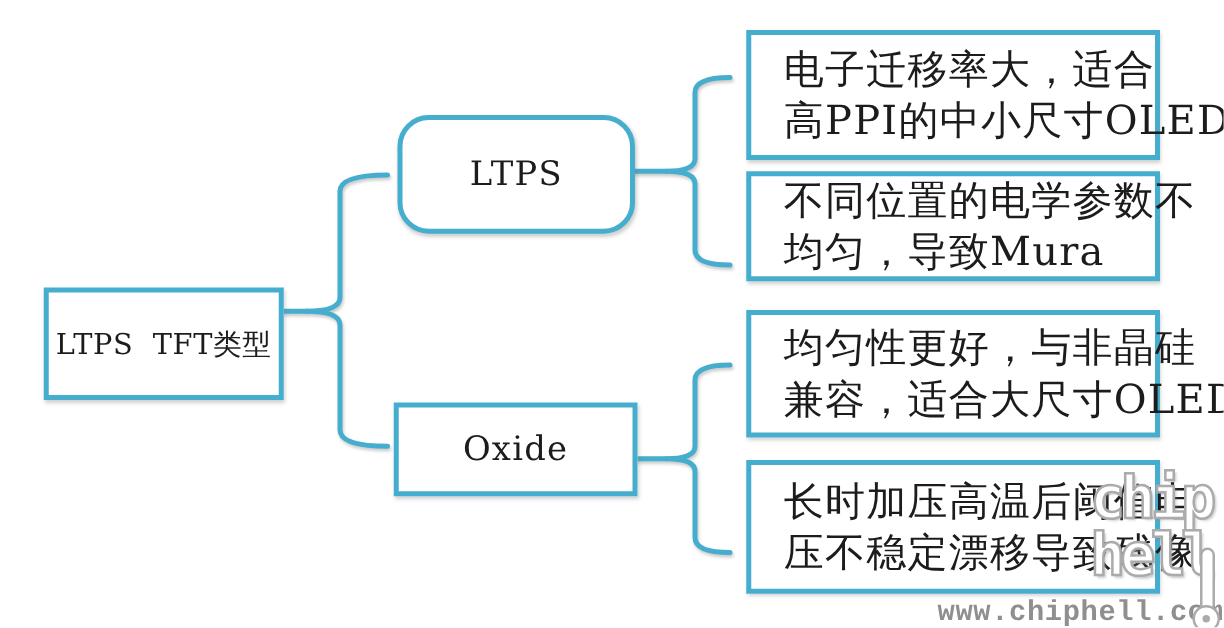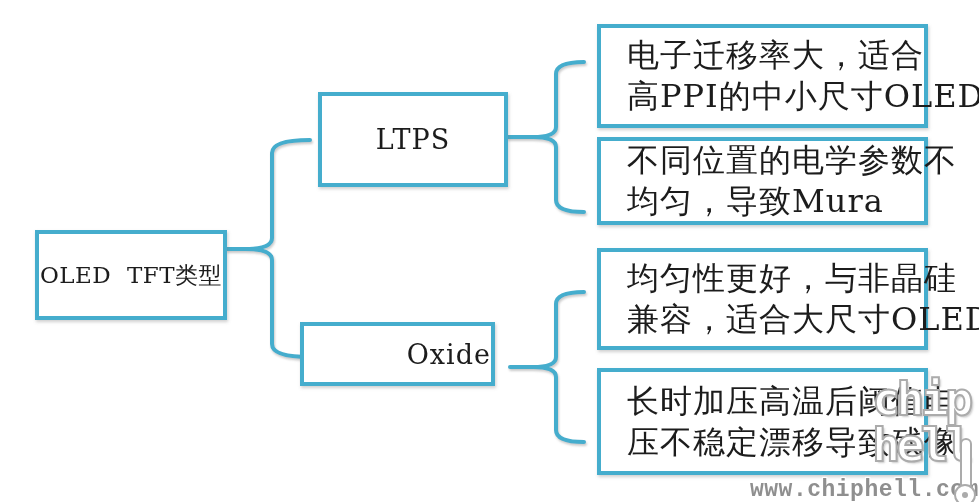--- a/index.html
+++ b/index.html
@@ -30,22 +30,22 @@
     box-sizing:border-box;
     border:4px solid var(--accent);
     background:#ffffff;
     box-shadow:1px 2px 3px rgba(120,120,120,0.35);
     display:flex;
     align-items:center;
   }
   .node-center{justify-content:center;text-align:center;}
   .node-root{left:35px;top:230px;width:192px;height:90px;font-size:23px;}
   .node-root .lbl{white-space:pre;letter-spacing:0.5px;}
-  .node-ltps{left:318px;top:92px;width:190px;height:95px;font-size:27px;letter-spacing:1px;}
-  .node-oxide{left:300px;top:322px;width:195px;height:64px;font-size:27px;letter-spacing:1px;justify-content:flex-end;}
+  .node-ltps{left:318px;top:92px;width:190px;height:95px;font-size:27px;letter-spacing:1px;border-radius:25px;}
+  .node-oxide{left:315px;top:322px;width:195px;height:75px;font-size:27px;letter-spacing:1px;}
   .leaf{
     left:597px;width:331px;
     flex-direction:column;
     justify-content:center;
     align-items:flex-start;
     padding:0 8px 0 26px;
     font-size:32px;
     line-height:41px;
     letter-spacing:1px;
   }
@@ -121,21 +121,21 @@
       <path d="M227,249 L246,249"></path>
       <path d="M310,140 Q272,140 272,153 L272,238 Q272,249 245,249 Q272,249 272,260 L272,344 Q272,357 310,357"></path>
       <path d="M508,137 L533,137"></path>
       <path d="M584,62 Q556,62 556,74 L556,127 Q556,137 533,137 Q556,137 556,147 L556,200 Q556,212 584,212"></path>
       <path d="M510,367 L533,367"></path>
       <path d="M584,292 Q556,292 556,304 L556,357 Q556,367 533,367 Q556,367 556,377 L556,430 Q556,442 584,442"></path>
     </g>
   </svg>
 
   <div class="node node-center node-root">
-    <span class="lbl">OLED  TFT类型</span>
+    <span class="lbl">LTPS  TFT类型</span>
   </div>
 
   <div class="node node-center node-ltps">
     <span class="lbl">LTPS</span>
   </div>
 
   <div class="node node-center node-oxide">
     <span class="lbl">Oxide</span>
   </div>
 

